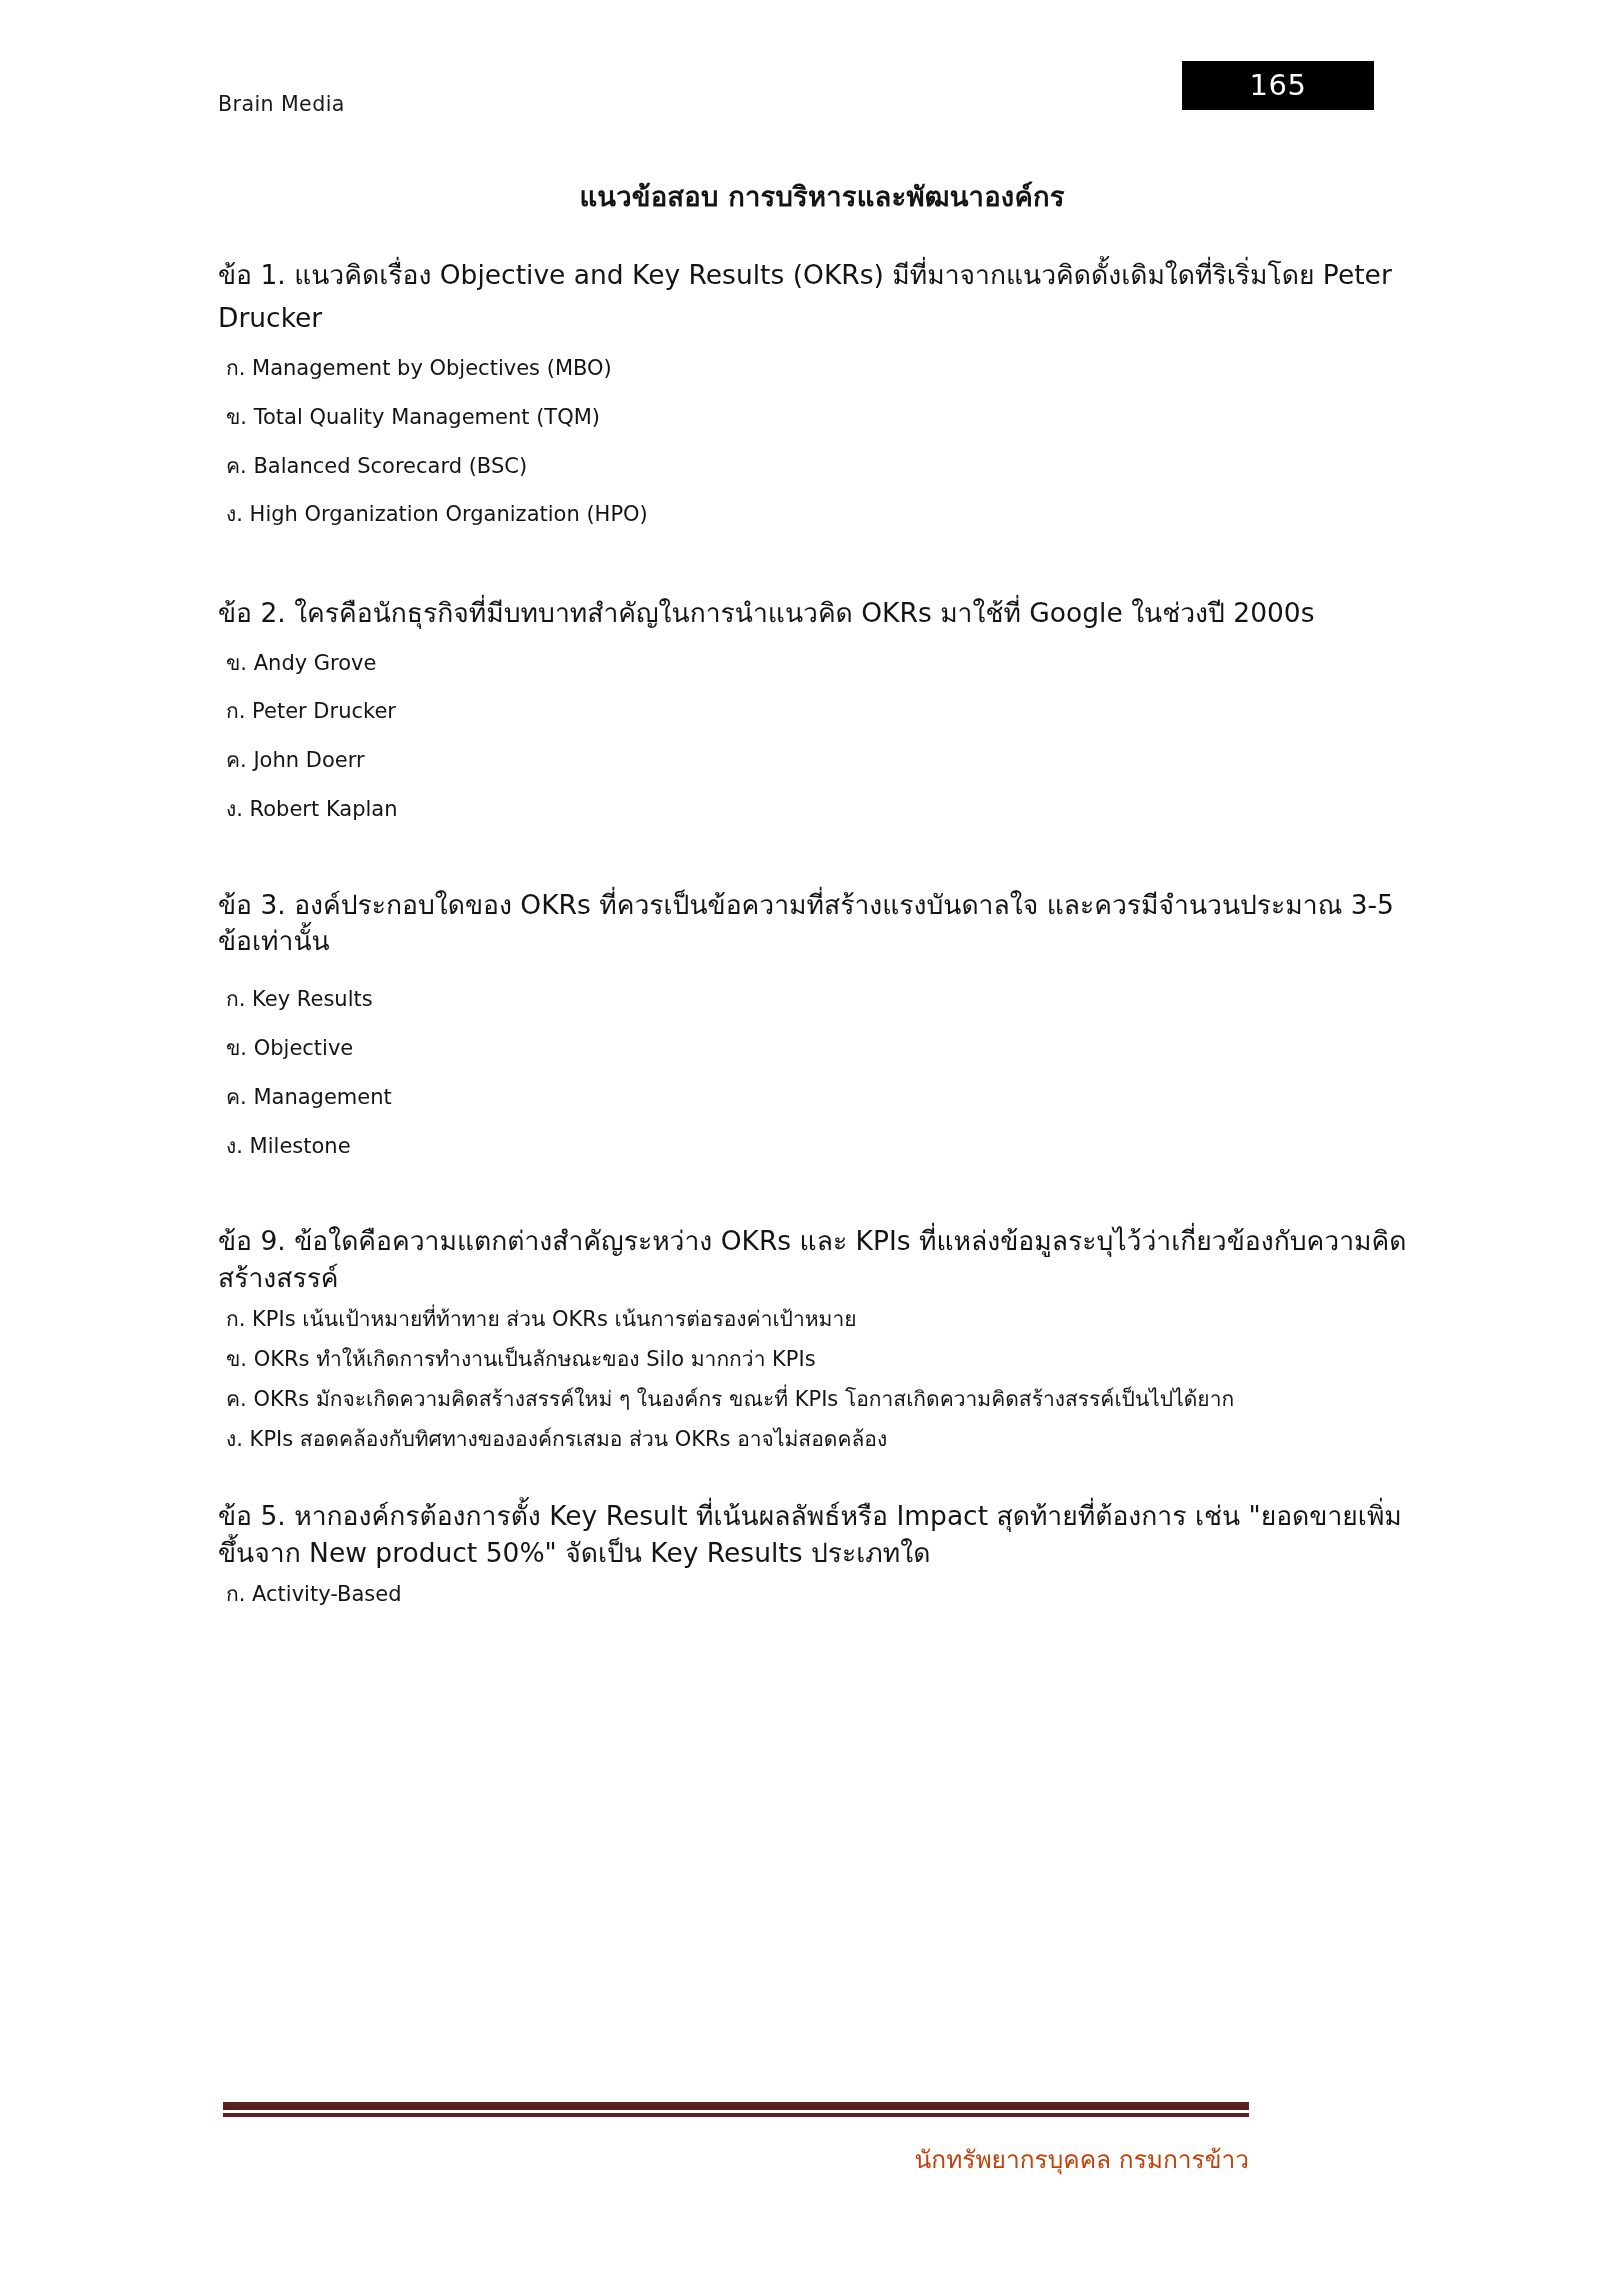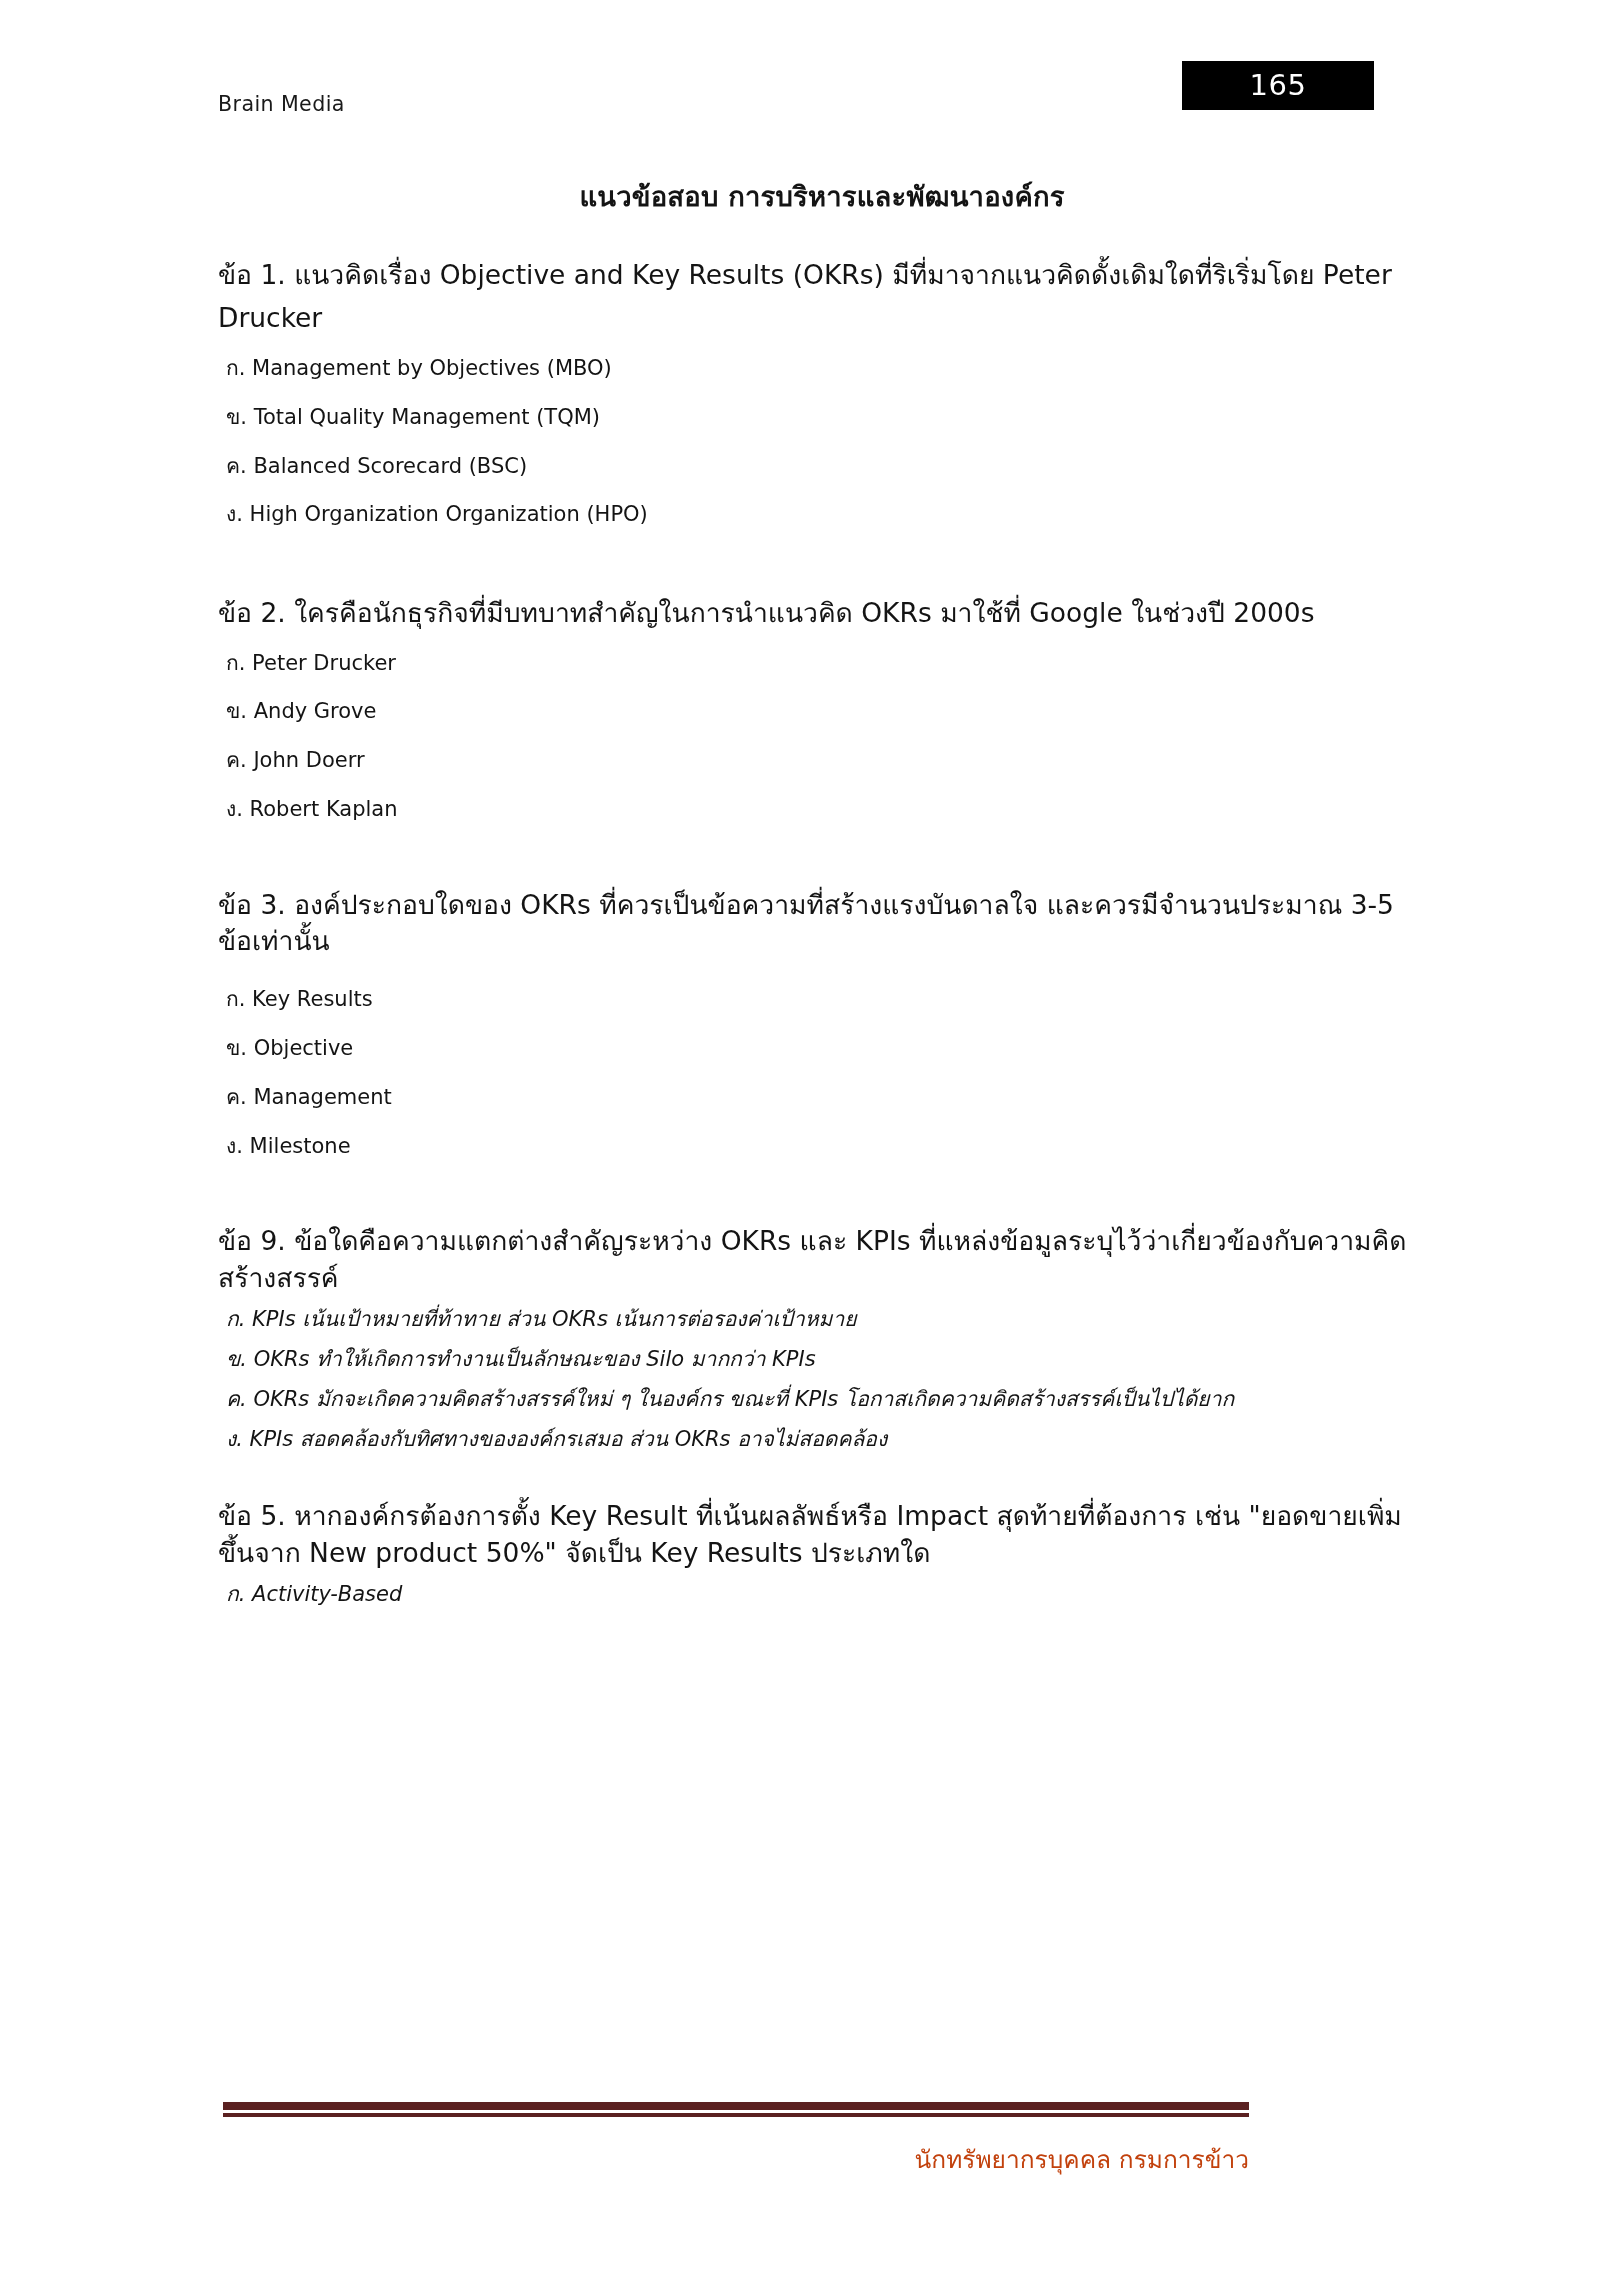--- a/index.html
+++ b/index.html
@@ -85,21 +85,20 @@
   .choice {
     font-size: 21px;
     line-height: 1.48;
     margin: 8px;
     padding: 4.9px 0 4.9px 0;
     word-break: break-word;
   }
   .choice.tight {
     padding: 1px 0 1px 0;
     line-height: 1.42;
-    font-style: italic;
   }
   .gap-lg { height: 27.4px; }
   .gap-md { height: 13.7px; }
   .gap-sm { height: 5.9px; }
 
   
   .footer {
     position: absolute;
     left: 223px;
     right: 196px;
@@ -138,22 +137,22 @@
       <p class="choice">ก. Management by Objectives (MBO)</p>
       <p class="choice">ข. Total Quality Management (TQM)</p>
       <p class="choice">ค. Balanced Scorecard (BSC)</p>
       <p class="choice">ง. High Organization Organization (HPO)</p>
     </div>
 
     <div class="gap-lg"></div>
 
     <div class="qblock">
       <p class="qtext">ข้อ 2. ใครคือนักธุรกิจที่มีบทบาทสำคัญในการนำแนวคิด OKRs มาใช้ที่ Google ในช่วงปี 2000s</p>
+      <p class="choice">ข. Andy Grove</p>
       <p class="choice">ก. Peter Drucker</p>
-      <p class="choice">ข. Andy Grove</p>
       <p class="choice">ค. John Doerr</p>
       <p class="choice">ง. Robert Kaplan</p>
     </div>
 
     <div class="gap-lg"></div>
 
     <div class="qblock wide">
       <p class="qtext">ข้อ 3. องค์ประกอบใดของ OKRs ที่ควรเป็นข้อความที่สร้างแรงบันดาลใจ และควรมีจำนวนประมาณ 3-5 ข้อเท่านั้น</p>
       <div class="gap-sm"></div>
       <p class="choice">ก. Key Results</p>

